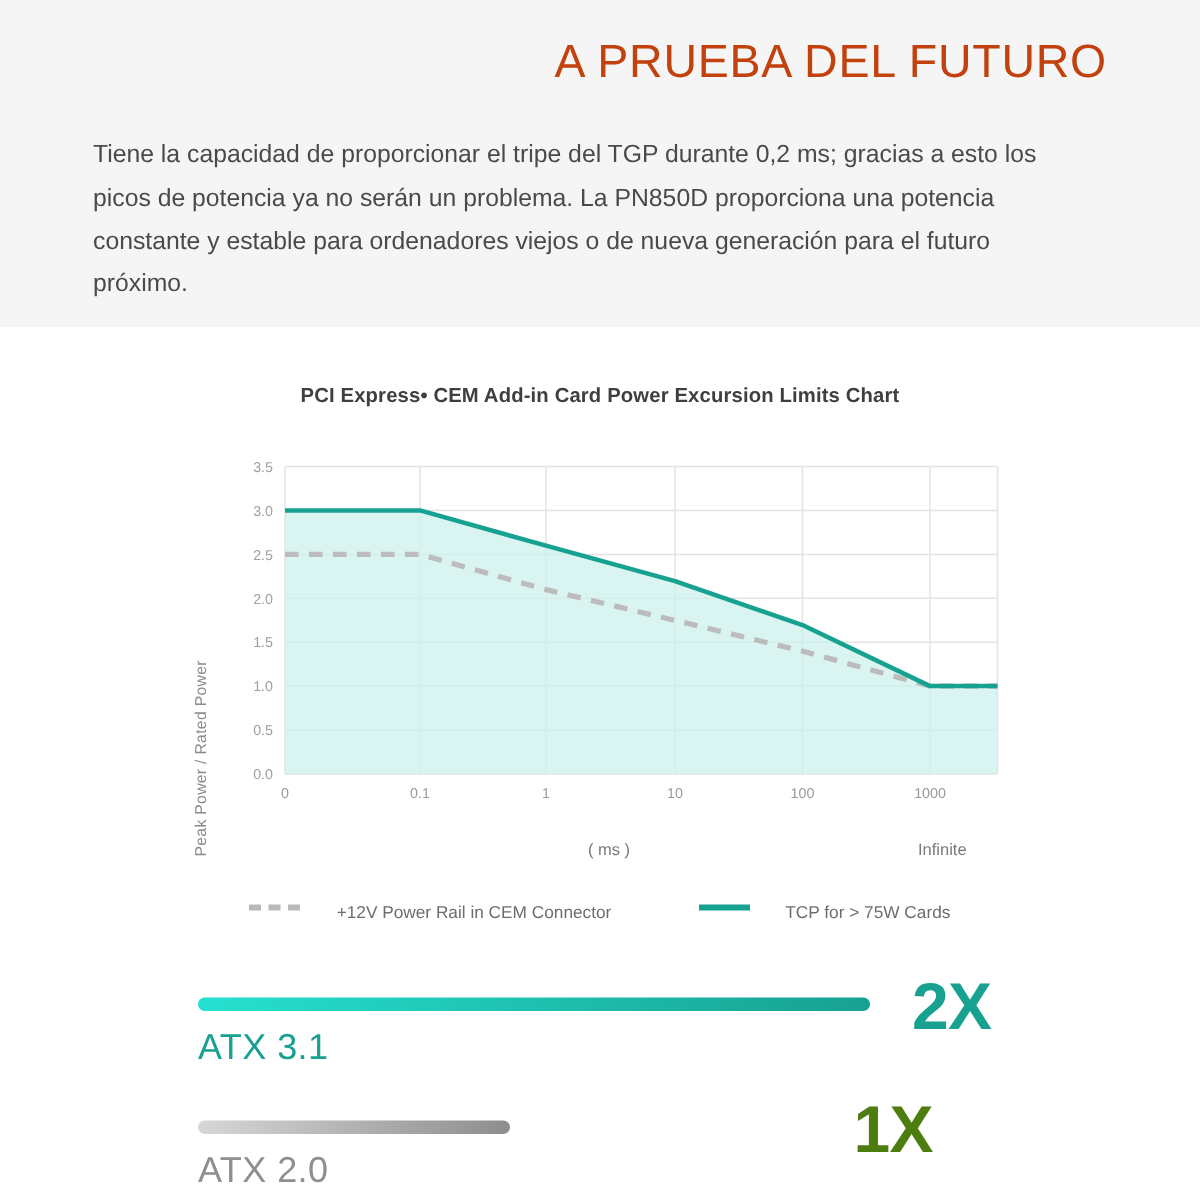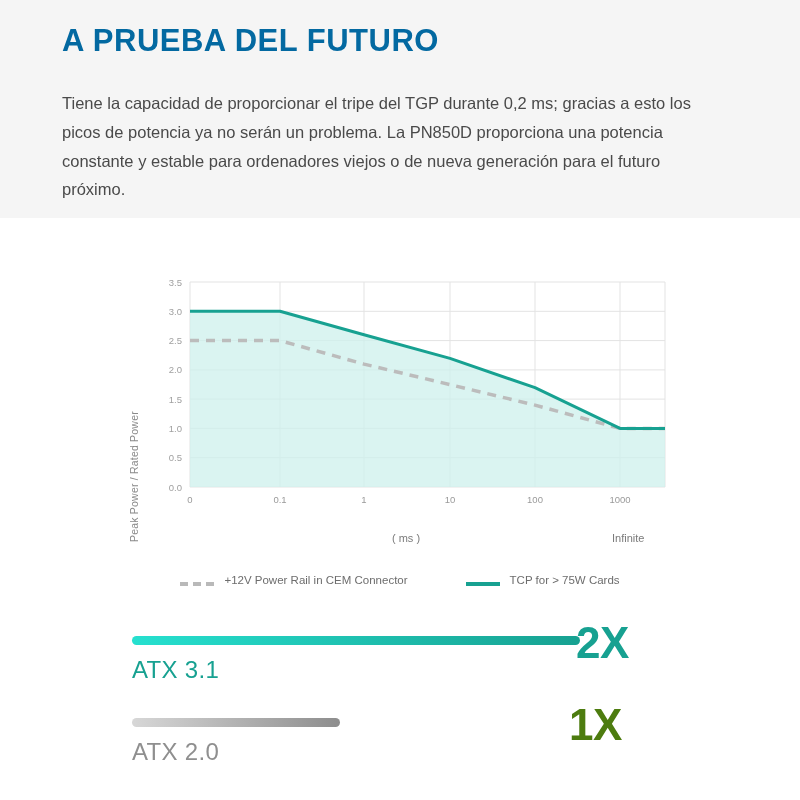--- a/index.html
+++ b/index.html
@@ -12,25 +12,26 @@
     color: #3a3a3a;
     overflow: hidden;
   }
   .top-section {
     background: #f5f5f5;
     padding: 22px 62px 34px 62px;
     height: 218px;
   }
   .headline {
     font-size: 31px;
-    font-weight: bold;
+    font-weight: normal;
     letter-spacing: 0.5px;
-    color: #0369a1;
+    color: #c2410c;
     margin: 0 0 28px 0;
     line-height: 1.25;
+    text-align: right;
   }
   .body-copy {
     font-size: 16.5px;
     line-height: 1.75;
     color: #4a4a4a;
     margin: 0;
     max-width: 650px;
     font-weight: 400;
   }
   .chart-section {
@@ -81,21 +82,21 @@
     color: #7a7a7a;
   }
   .legend {
     display: flex;
     justify-content: center;
     gap: 58px;
     margin-top: 2px;
     font-size: 11.5px;
     color: #6d6d6d;
   }
-  .legend-item { display: flex; align-items: flex-end; gap: 10px; }
+  .legend-item { display: flex; align-items: flex-start; gap: 24px; }
   .dash-swatch {
     width: 34px; height: 0;
     border-top: 4px dashed #b9b9b9;
   }
   .solid-swatch {
     width: 34px; height: 4px;
     background: #17a191;
   }
   .bars-block {
     margin: 34px 0 0 0;
@@ -123,33 +124,34 @@
     letter-spacing: 0.3px;
   }
   .label-atx31 { left: 132px; top: 36px; color: #17a191; }
   .label-atx20 { left: 132px; top: 118px; color: #8f8f8f; }
   .multiplier {
     position: absolute;
     font-size: 44px;
     font-weight: bold;
     letter-spacing: -0.5px;
   }
-  .mult-2x { left: 576px; top: -2px; color: #17a191; }
+  .mult-2x { left: 608px; top: -2px; color: #17a191; }
   .mult-1x { left: 569px; top: 80px; color: #4d7c0f; }
 </style>
 </head>
 <body>
 
 <div class="top-section">
   <h1 class="headline">A PRUEBA DEL FUTURO</h1>
   <p class="body-copy">Tiene la capacidad de proporcionar el tripe del TGP durante 0,2 ms; gracias a esto los picos de potencia ya no serán un problema. La PN850D proporciona una potencia constante y estable para ordenadores viejos o de nueva generación para el futuro próximo.</p>
 </div>
 
 <div class="chart-section">
 
+  <div class="chart-title">PCI Express• CEM Add-in Card Power Excursion Limits Chart</div>
 
   <div class="plot-wrap">
     <div class="ylabel">Peak Power / Rated Power</div>
 
     <svg width="800" height="300" viewBox="0 0 800 300">
 
       <g stroke="#e3e3e3" stroke-width="1">
         <line x1="190" y1="40" x2="665" y2="40"></line>
         <line x1="190" y1="69.3" x2="665" y2="69.3"></line>
         <line x1="190" y1="98.6" x2="665" y2="98.6"></line>

